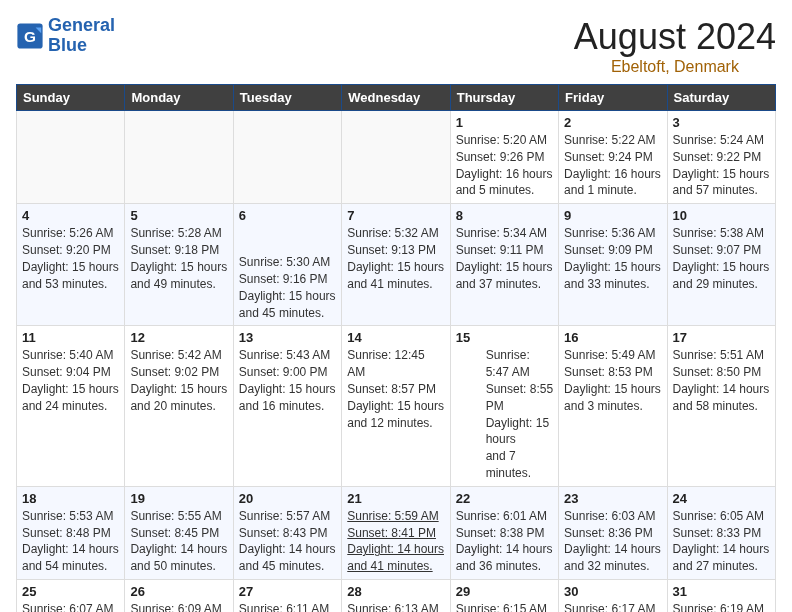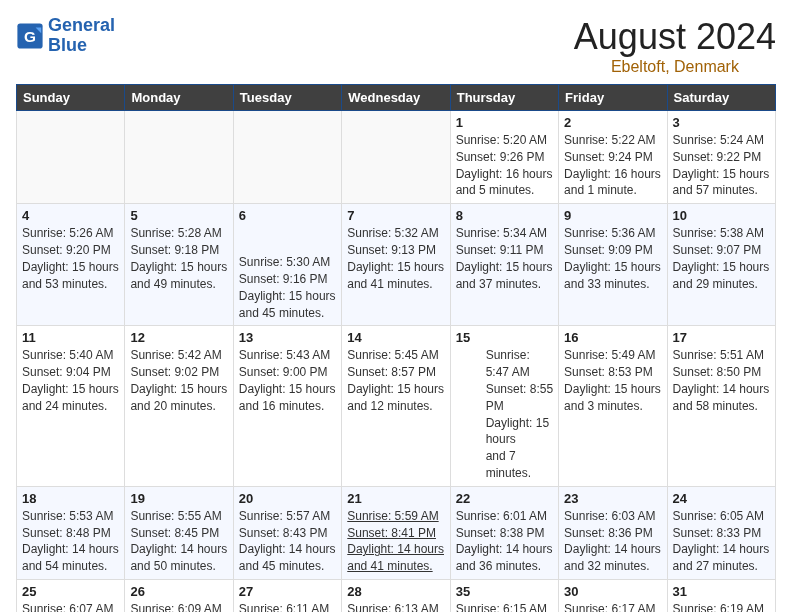--- a/index.html
+++ b/index.html
@@ -222,21 +222,21 @@
         </td>
         <td>
           <span class="day-num">13</span>
           <div class="day-info" style="white-space: pre-line;">Sunrise: 5:43 AM
 Sunset: 9:00 PM
 Daylight: 15 hours
 and 16 minutes.</div>
         </td>
         <td>
           <span class="day-num">14</span>
-          <div class="day-info" style="white-space: pre-line;">Sunrise: 5:45 AM
+          <div class="day-info" style="white-space: pre-line;">Sunrise: 12:45 AM
 Sunset: 8:57 PM
 Daylight: 15 hours
 and 12 minutes.</div>
         </td>
         <td>
           <span class="day-num">15</span>
           <div class="day-info" style="white-space: pre-line; margin-left: 30px;">Sunrise: 5:47 AM
 Sunset: 8:55 PM
 Daylight: 15 hours
 and 7 minutes.</div>
@@ -330,21 +330,21 @@
 and 14 minutes.</div>
         </td>
         <td>
           <span class="day-num">28</span>
           <div class="day-info" style="white-space: pre-line;">Sunrise: 6:13 AM
 Sunset: 8:23 PM
 Daylight: 14 hours
 and 9 minutes.</div>
         </td>
         <td>
-          <span class="day-num">35</span>
+          <span class="day-num">29</span>
           <div class="day-info" style="white-space: pre-line;">Sunrise: 6:15 AM
 Sunset: 8:20 PM
 Daylight: 14 hours
 and 5 minutes.</div>
         </td>
         <td>
           <span class="day-num">30</span>
           <div class="day-info" style="white-space: pre-line;">Sunrise: 6:17 AM
 Sunset: 8:18 PM
 Daylight: 14 hours

